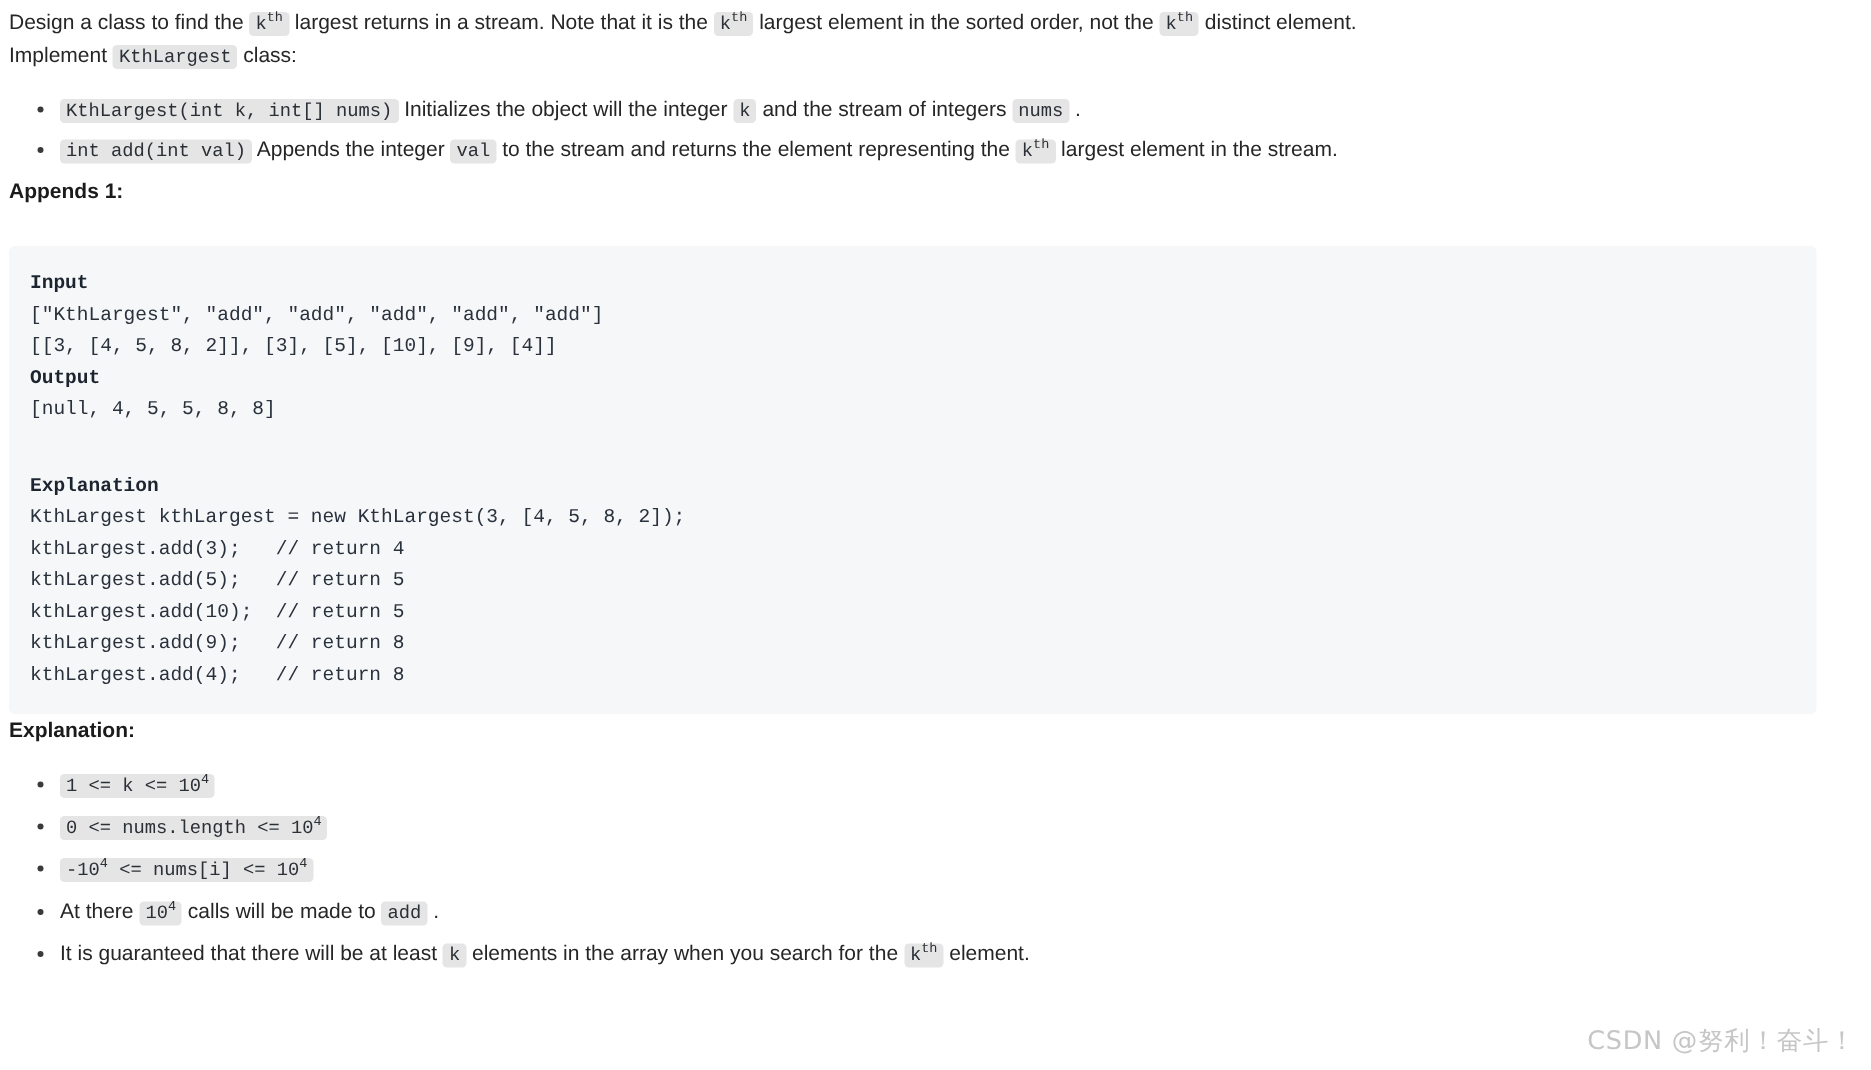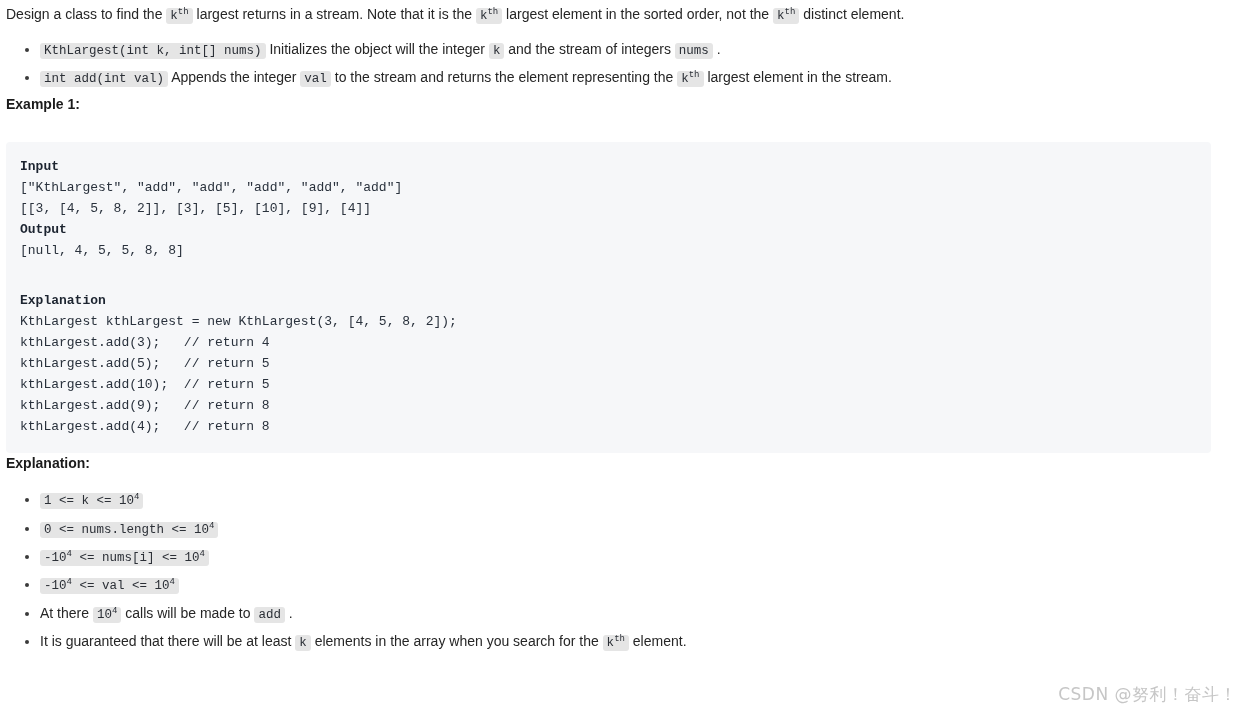--- a/index.html
+++ b/index.html
@@ -130,27 +130,28 @@
     text-align: right;
   }
 </style>
 </head>
 <body>
 
 <div class="page">
 
   <p class="para para-intro"><span>Design a class to find the </span><code class="inline"><span>k</span><sup>th</sup></code><span> largest returns in a stream. Note that it is the </span><code class="inline"><span>k</span><sup>th</sup></code><span> largest element in the sorted order, not the </span><code class="inline"><span>k</span><sup>th</sup></code><span> distinct element.</span></p>
 
+  <p class="para para-implement"><span>Implement </span><code class="inline">KthLargest</code><span> class:</span></p>
 
   <ul class="bullets">
     <li><code class="inline">KthLargest(int k, int[] nums)</code><span> Initializes the object will the integer </span><code class="inline">k</code><span> and the stream of integers </span><code class="inline">nums</code><span> .</span></li>
     <li><code class="inline">int add(int val)</code><span> Appends the integer </span><code class="inline">val</code><span> to the stream and returns the element representing the </span><code class="inline"><span>k</span><sup>th</sup></code><span> largest element in the stream.</span></li>
   </ul>
 
-  <h3 class="section h-example">Example 1:</h3>
+  <h3 class="section h-example">Appends 1:</h3>
 
   <pre class="codeblock"><span class="lbl">Input</span>
 <span>["KthLargest", "add", "add", "add", "add", "add"]</span>
 <span>[[3, [4, 5, 8, 2]], [3], [5], [10], [9], [4]]</span>
 <span class="lbl">Output</span>
 <span>[null, 4, 5, 5, 8, 8]</span>
 <span class="blank"></span>
 <span class="lbl">Explanation</span>
 <span>KthLargest kthLargest = new KthLargest(3, [4, 5, 8, 2]);</span>
 <span>kthLargest.add(3);   // return 4</span>
@@ -158,19 +159,18 @@
 <span>kthLargest.add(10);  // return 5</span>
 <span>kthLargest.add(9);   // return 8</span>
 <span>kthLargest.add(4);   // return 8</span></pre>
 
   <h3 class="section h-constraints">Explanation:</h3>
 
   <ul class="constraints">
     <li><code class="inline"><span>1 &lt;= k &lt;= 10</span><sup>4</sup></code></li>
     <li><code class="inline"><span>0 &lt;= nums.length &lt;= 10</span><sup>4</sup></code></li>
     <li><code class="inline"><span>-10</span><sup>4</sup><span> &lt;= nums[i] &lt;= 10</span><sup>4</sup></code></li>
-    <li><code class="inline"><span>-10</span><sup>4</sup><span> &lt;= val &lt;= 10</span><sup>4</sup></code></li>
     <li><span>At there </span><code class="inline"><span>10</span><sup>4</sup></code><span> calls will be made to </span><code class="inline">add</code><span> .</span></li>
     <li><span>It is guaranteed that there will be at least </span><code class="inline">k</code><span> elements in the array when you search for the </span><code class="inline"><span>k</span><sup>th</sup></code><span> element.</span></li>
   </ul>
 
   <div class="watermark">CSDN @努利！奋斗！</div>
 </div>
 
 </body></html>

